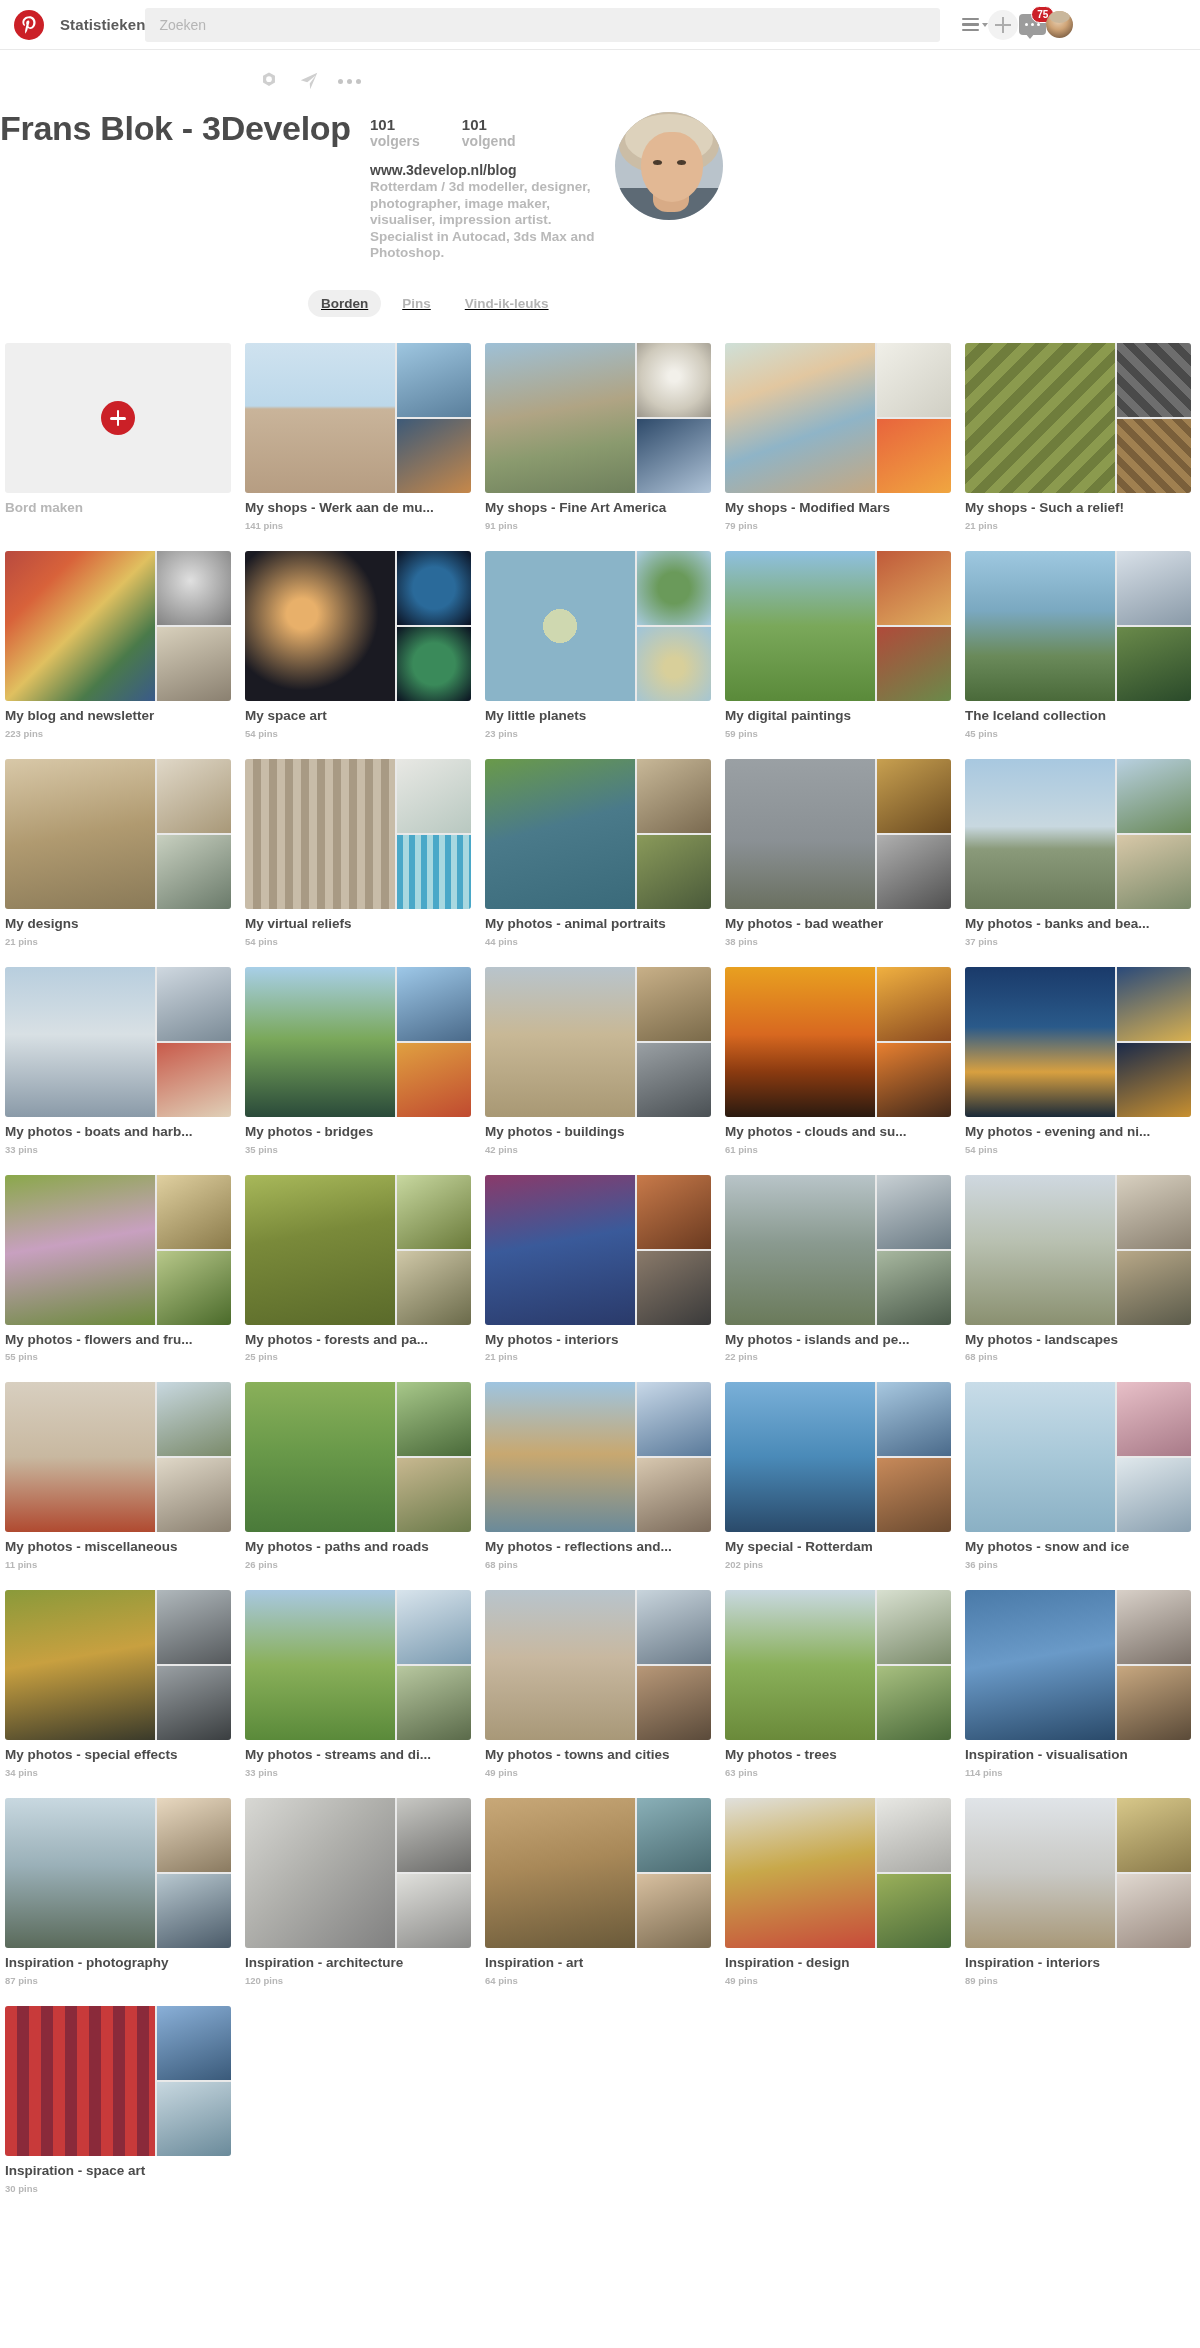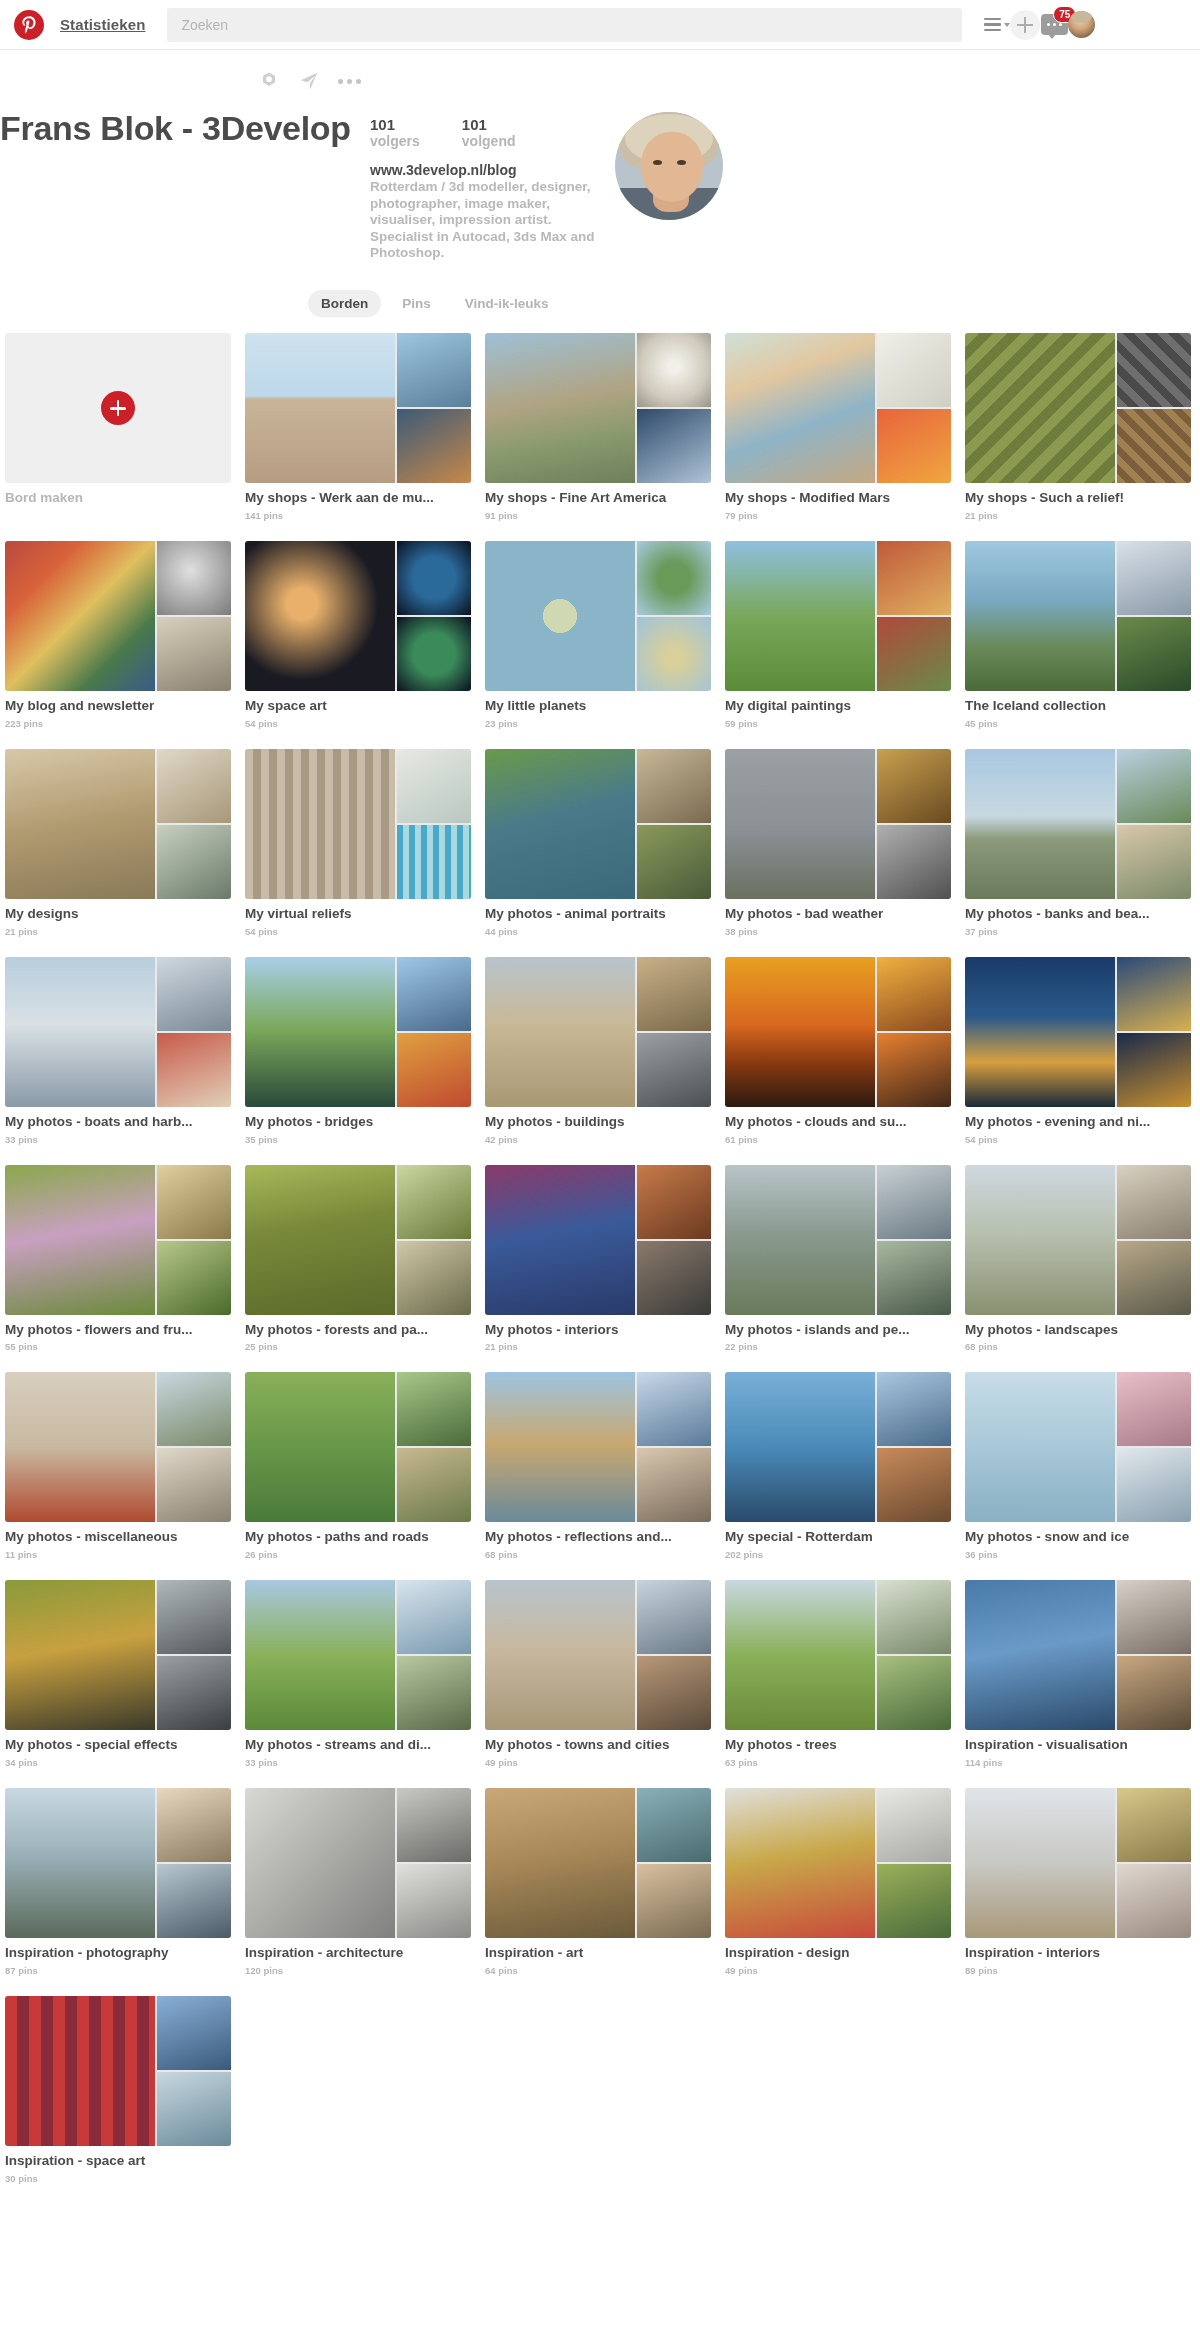--- a/index.html
+++ b/index.html
@@ -26,23 +26,21 @@
     width: 30px; height: 30px; border-radius: 50%;
     background: #cb2027;
     display: flex; align-items: center; justify-content: center;
     flex: 0 0 auto;
     margin-right: 16px;
   }
   .pin-logo svg { width: 19px; height: 19px; }
   .nav-label {
     font-size: 15px; font-weight: bold; color: #5b5b5b;
     letter-spacing: .1px;
-    margin-right: 22px;
     white-space: nowrap;
-    text-decoration: underline;
   }
   .search-wrap {
     flex: 1 1 auto;
     max-width: 795px;
     height: 34px;
     background: #efefef;
     border-radius: 3px;
     display: flex; align-items: center;
     padding: 0 14px;
   }
@@ -151,21 +149,22 @@
   .pa-shade { position:absolute; left:0; bottom:0; width:108px;height:32px; background:#5d6a75;}
   .pa-neck { position:absolute; left:38px; bottom:8px; width:36px;height:30px;border-radius:40%; background:#d8ab86;}
   .pa-eyeL { position:absolute; left:38px; top:48px; width:9px;height:5px;border-radius:50%; background:#4a3b2d;}
   .pa-eyeR { position:absolute; left:62px; top:48px; width:9px;height:5px;border-radius:50%; background:#4a3b2d;}
 
   
   .tabs {
     display: flex; align-items: flex-start; gap: 8px;
     padding-left: 308px;
     margin-top: 28px;
-    margin-bottom: 16px;
+    margin-bottom: 26px;
+    text-decoration: underline;
   }
   .tab {
     font-size: 13.5px; font-weight: bold;
     color: #b4b4b4;
     padding: 6px 13px;
     border-radius: 16px;
     cursor: pointer;
     white-space: nowrap;
   }
   .tab.active { background: #efefef; color: #4b4b4b; }

